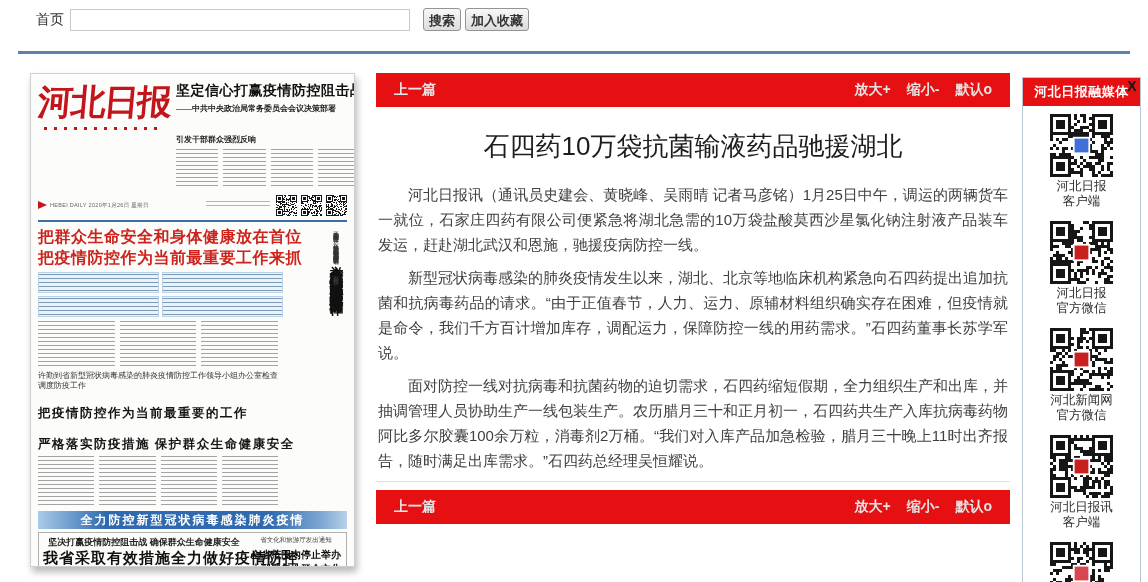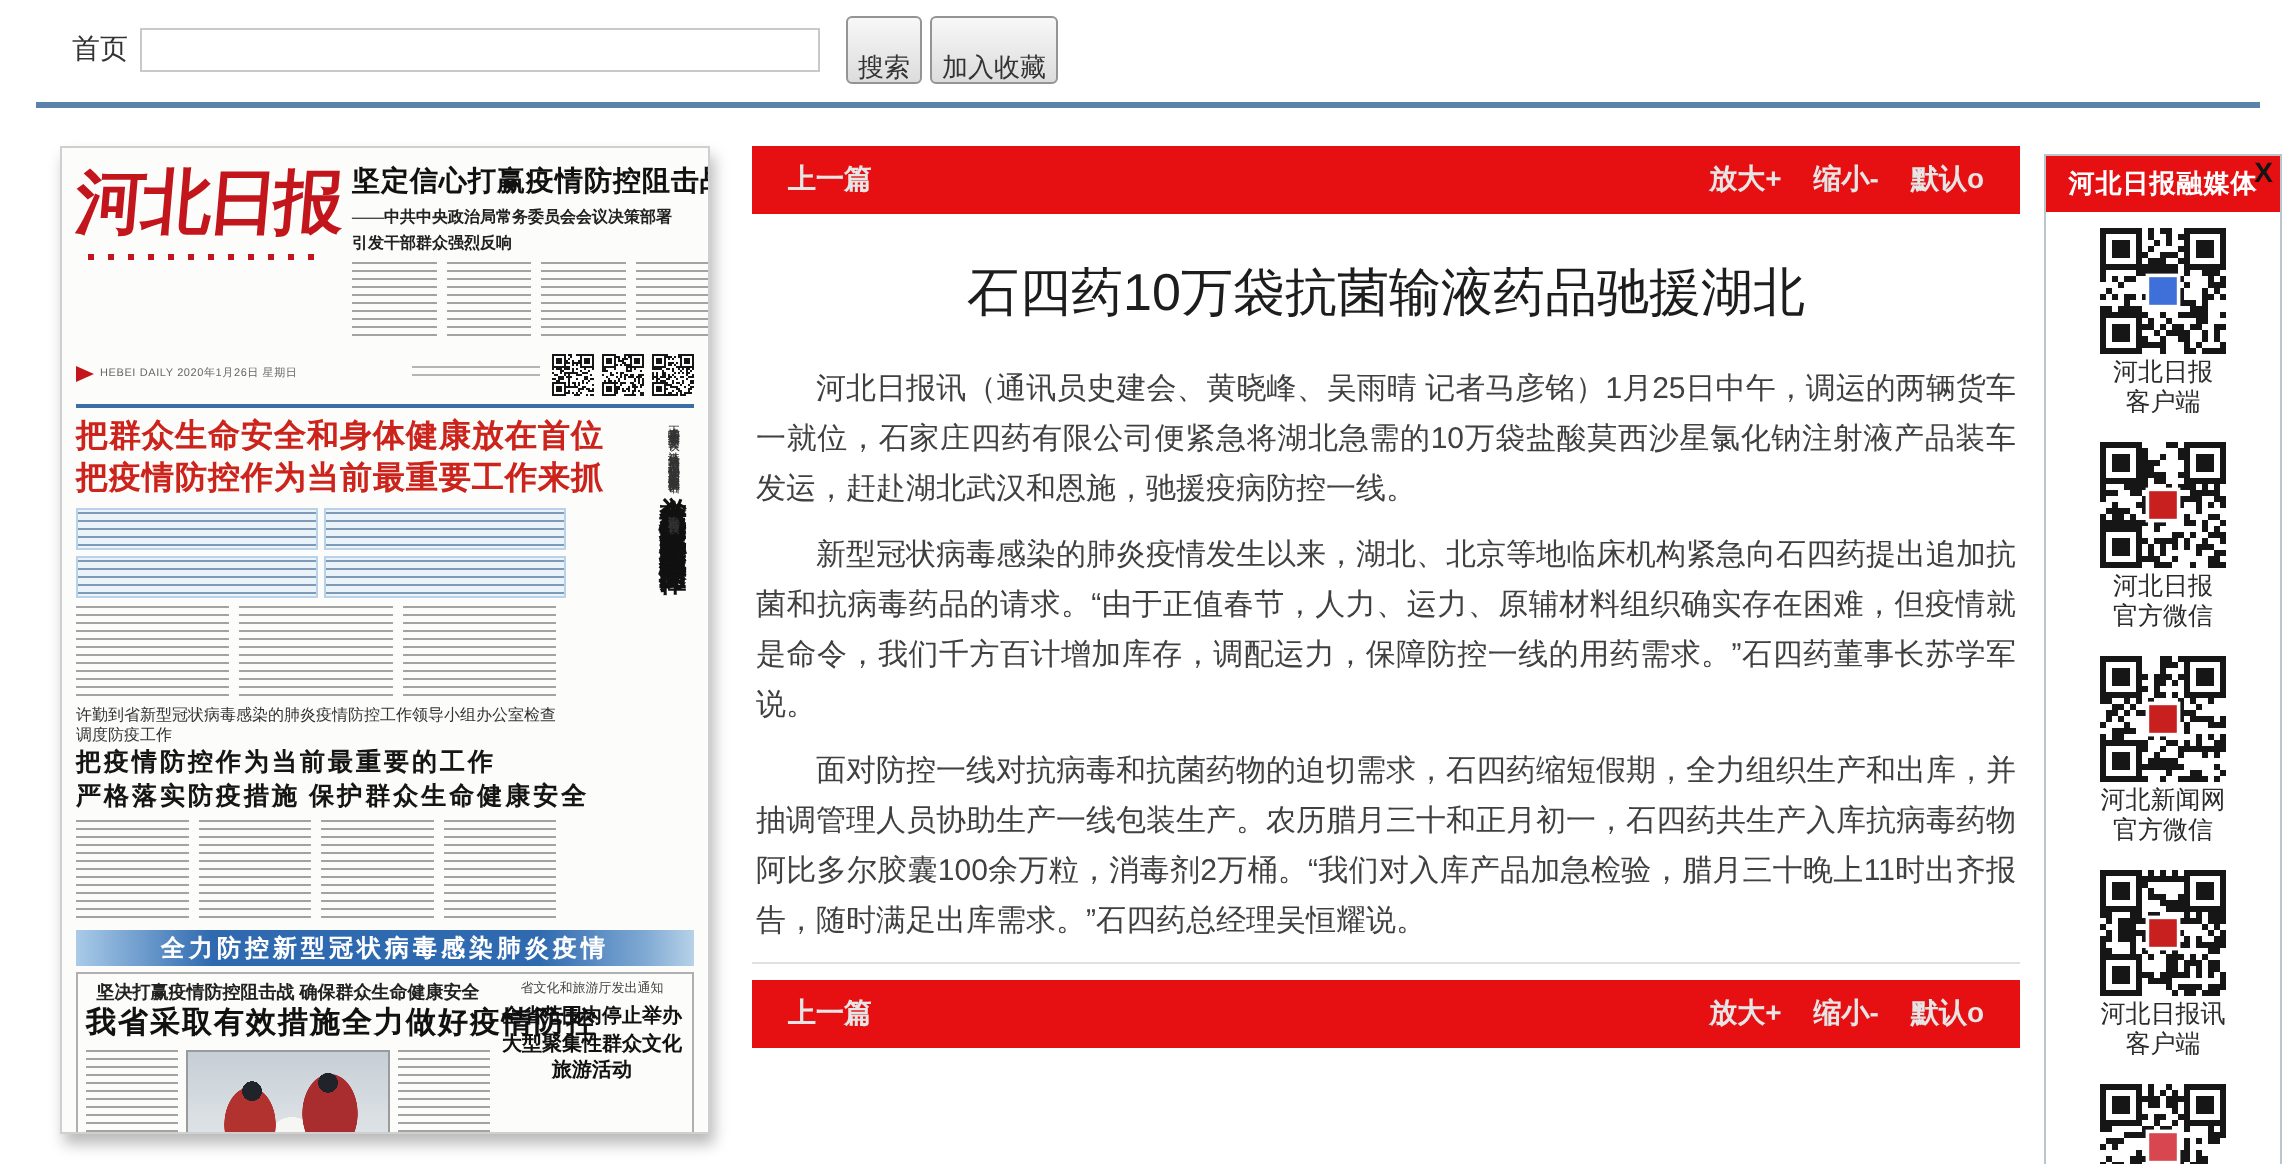--- a/index.html
+++ b/index.html
@@ -4,39 +4,39 @@
 <style>
   html,body{margin:0;padding:0;}
   body{width:1148px;height:582px;position:relative;background:#fff;overflow:hidden;
        font-family:"Liberation Sans",sans-serif;}
 
   
   .topbar{position:absolute;left:36px;top:8px;display:flex;align-items:center;justify-content:space-between;}
   .home{font-size:14px;color:#333;text-decoration:none;margin-right:6px;cursor:pointer;}
   .search{width:340px;height:22px;box-sizing:border-box;border:1px solid #c9c9c9;
           font-size:13px;padding:0 4px;margin-right:13px;outline:none;}
-  .btn{height:23px;padding:16px 5px;font-size:13px;color:#333;margin-right:4px;
+  .btn{height:23px;padding:3px 5px;font-size:13px;color:#333;margin-right:4px;
        background:linear-gradient(#f8f8f8,#dcdcdc);border:1px solid #949494;border-radius:3px;
-       font-family:"Liberation Sans",sans-serif;cursor:pointer;}
+       font-family:"Liberation Sans",sans-serif;cursor:pointer;font-weight:bold;}
   .blue-rule{position:absolute;left:18px;top:51px;width:1112px;height:3px;background:#5a82ab;}
 
   
   .np{position:absolute;left:30px;top:73px;width:325px;height:494px;box-sizing:border-box;
       background:#fcfcfa;border:1px solid #cfcfcf;box-shadow:2px 5px 7px rgba(0,0,0,.28);
       padding:6px 7px;overflow:hidden;font-family:"Liberation Serif",serif;cursor:pointer;}
   .np-row1{display:flex;}
   .np-mastwrap{width:152px;}
   .np-mast{font-family:"DejaVu Serif",serif;font-weight:bold;color:#c3161c;font-size:35px;
            line-height:1.25;letter-spacing:-2px;transform:skewX(-5deg);white-space:nowrap;}
   .np-mast-dots{width:118px;height:3px;margin:3px 0 0 6px;
            background:repeating-linear-gradient(90deg,#c3161c 0 3px,transparent 3px 10px);}
   .np-tophead{flex:1;padding:2px 0 0 6px;}
   .np-th1{font-size:14px;font-weight:bold;color:#111;letter-spacing:.5px;white-space:nowrap;}
   .np-th2{font-size:8px;font-weight:bold;color:#222;margin-top:3px;}
-  .np-th3{font-size:8px;font-weight:bold;color:#222;margin-top:2px;}
+  .np-th3{font-size:8px;font-weight:bold;color:#222;margin-top:20px;}
   .np-cols4{height:40px;margin-top:4px;}
   .stripes{background-image:repeating-linear-gradient(180deg,#a3a3a3 0 1px,transparent 1px 4px);}
   .g4{background-image:repeating-linear-gradient(90deg,transparent 0 calc(25% - 5px),#fcfcfa calc(25% - 5px) 25%),
        repeating-linear-gradient(180deg,#a3a3a3 0 1px,transparent 1px 4px);}
   .g3{background-image:repeating-linear-gradient(90deg,transparent 0 calc(33.33% - 5px),#fcfcfa calc(33.33% - 5px) 33.33%),
        repeating-linear-gradient(180deg,#a3a3a3 0 1px,transparent 1px 4px);}
   .np-infobar{display:flex;align-items:center;margin-top:4px;height:24px;}
   .np-flag{width:9px;height:8px;background:#c3161c;clip-path:polygon(0 0,100% 50%,0 100%);margin-right:3px;}
   .np-info-text{font-size:5.5px;color:#666;line-height:7px;letter-spacing:.3px;width:150px;
                 font-family:"Liberation Sans",sans-serif;}
@@ -48,21 +48,21 @@
   .np-mid{display:flex;gap:4px;}
   .np-mid-left{flex:1;min-width:0;}
   .np-kicker{font-family:"Liberation Sans",sans-serif;font-weight:bold;font-size:10.5px;
              color:#111;line-height:15px;margin-top:1px;}
   .np-redline{font-weight:bold;font-size:16px;color:#cc241d;line-height:21px;letter-spacing:.5px;white-space:nowrap;}
   .np-blueboxes{display:grid;grid-template-columns:1fr 1fr;gap:3px;margin:4px 0;}
   .np-bluebox{height:19px;background:#eaf2fa;border:1px solid #b8d2ea;
               background-image:repeating-linear-gradient(180deg,#7f9ab5 1px 2px,transparent 2px 5px);}
   .s1{height:46px;}
   .np-midkicker{font-family:"Liberation Sans",sans-serif;font-size:8px;color:#333;line-height:10px;margin-top:4px;}
-  .np-midhead{font-weight:bold;font-size:12.5px;color:#151515;line-height:17px;letter-spacing:1.5px;white-space:nowrap;}
+  .np-midhead{font-weight:bold;font-size:12.5px;color:#151515;line-height:17px;letter-spacing:1.5px;white-space:nowrap;margin-top:14px;}
   .s2{height:52px;margin-top:3px;}
   .np-vertical{writing-mode:vertical-rl;height:252px;width:60px;overflow:hidden;flex:none;}
   .np-v{display:inline-block;}
   .np-v.big{font-weight:bold;font-size:13.5px;color:#111;margin:0 2px;letter-spacing:1px;}
   .np-v.small{font-size:6px;color:#333;margin:0 1px;letter-spacing:.5px;}
 
   .np-banner{height:18px;line-height:18px;text-align:center;color:#fff;font-weight:bold;
              font-size:12px;letter-spacing:2px;margin:3px 0 3px;
              background:linear-gradient(90deg,#a9cbe8,#2f6ab0 22%,#2f6ab0 75%,#7fa9d3 92%,#b7d2e8);font-family:Liberation Serif, serif;}
   .np-bottom{border:1px solid #b0b0b0;padding:3px 4px;display:flex;gap:5px;height:116px;box-sizing:border-box;}

